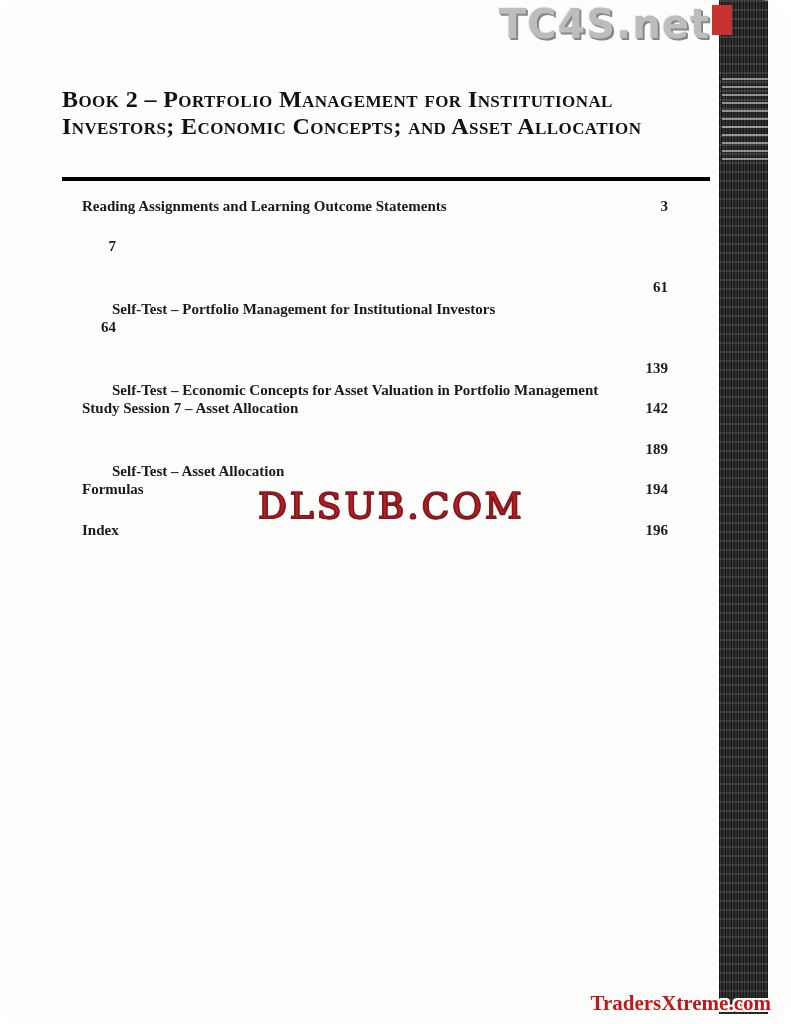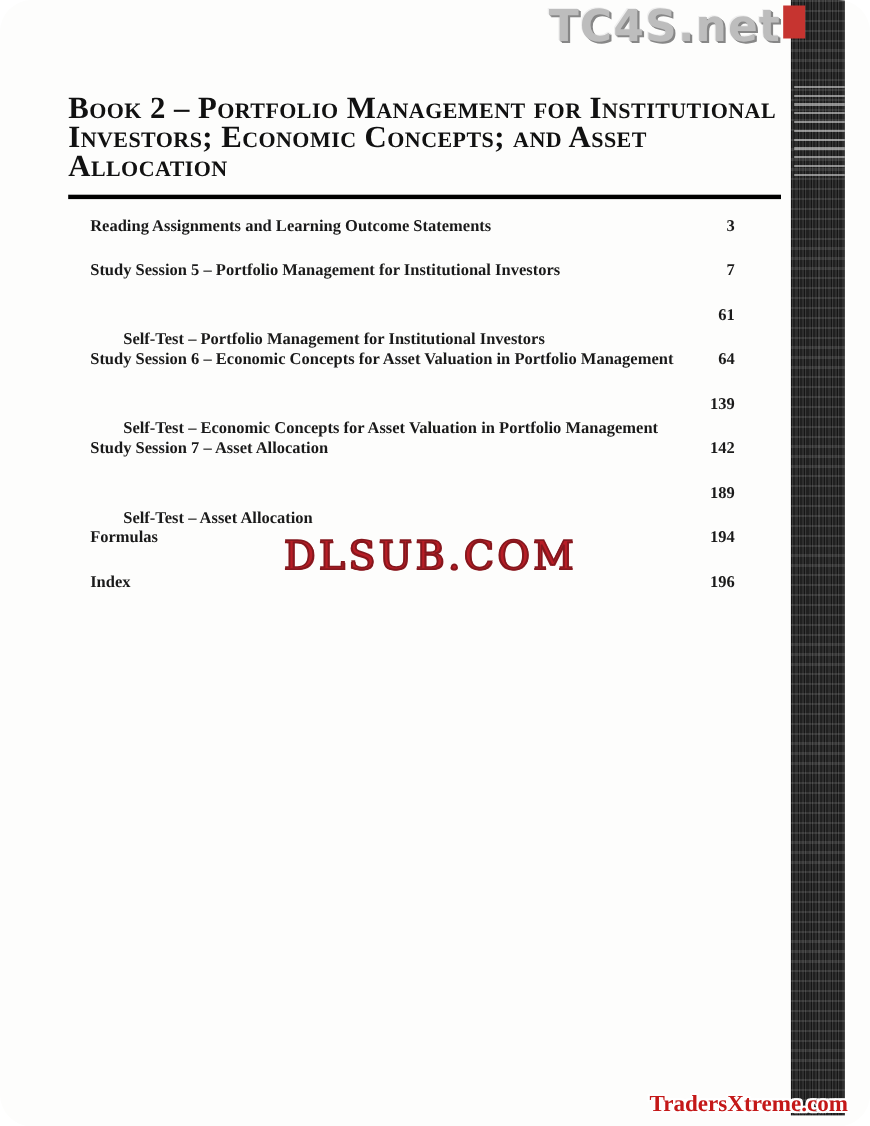--- a/index.html
+++ b/index.html
@@ -63,21 +63,21 @@
   }
 
   
   .book-title {
     position: absolute;
     left: 62px;
     top: 86px;
     width: 650px;
     font-variant: small-caps;
     font-weight: bold;
-    font-size: 28px;
+    font-size: 24px;
     line-height: 26.5px;
     letter-spacing: 0.4px;
     color: #111;
   }
 
   
   .title-rule {
     position: absolute;
     left: 62px;
     top: 177px;
@@ -162,29 +162,27 @@
   </div>
 
   <div class="title-rule"></div>
 
   <div class="toc-list">
       <div class="toc-row">
         <span class="toc-label">Reading Assignments and Learning Outcome Statements</span>
         <span class="toc-page">3</span>
       </div>
       <div class="toc-row">
-        <span class="toc-label">Study Session 5 – Portfolio Management for Institutional Investors</span>
         <span class="toc-page">7</span>
       </div>
       <div class="toc-row indented">
         <span class="toc-label">Self-Test – Portfolio Management for Institutional Investors</span>
         <span class="toc-page">61</span>
       </div>
       <div class="toc-row">
-        <span class="toc-label">Study Session 6 – Economic Concepts for Asset Valuation in Portfolio Management</span>
         <span class="toc-page">64</span>
       </div>
       <div class="toc-row indented">
         <span class="toc-label">Self-Test – Economic Concepts for Asset Valuation in Portfolio Management</span>
         <span class="toc-page">139</span>
       </div>
       <div class="toc-row">
         <span class="toc-label">Study Session 7 – Asset Allocation</span>
         <span class="toc-page">142</span>
       </div>

